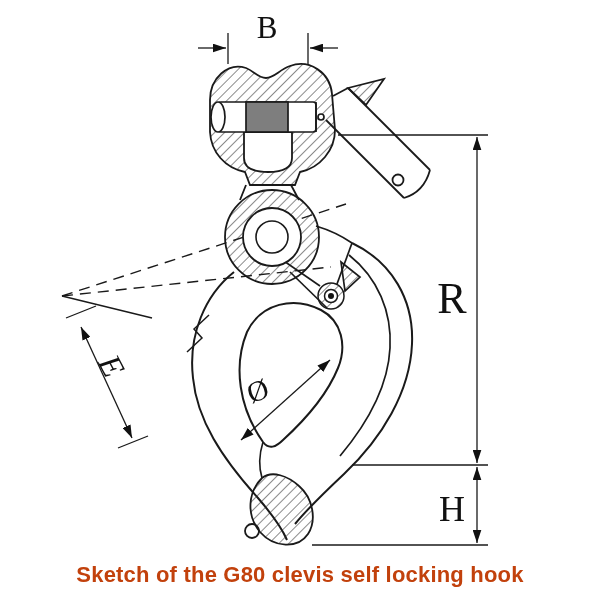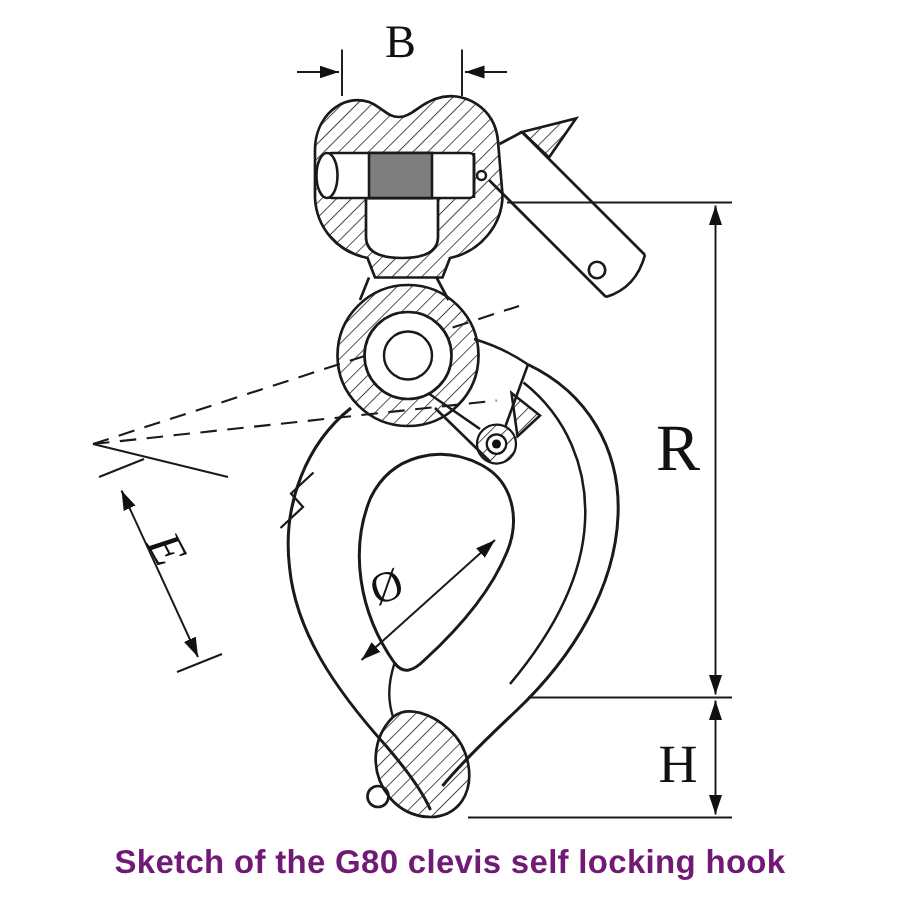--- a/index.html
+++ b/index.html
@@ -12,21 +12,21 @@
   }
   svg text{fill:#111;}
   .dim-label{font-family:"Liberation Serif", serif;}
   .caption{
     position:absolute;
     left:0;top:562px;width:600px;
     text-align:center;
     font-family:"Liberation Sans", sans-serif;
     font-weight:700;
     font-size:22px;
-    color:#701a75;
+    color:#c2410c;
     letter-spacing:0.2px;
   }
 </style>
 </head>
 <body>
 
 <div class="canvas">
 
 <svg width="600" height="600" viewBox="0 0 600 600">
   <defs>

